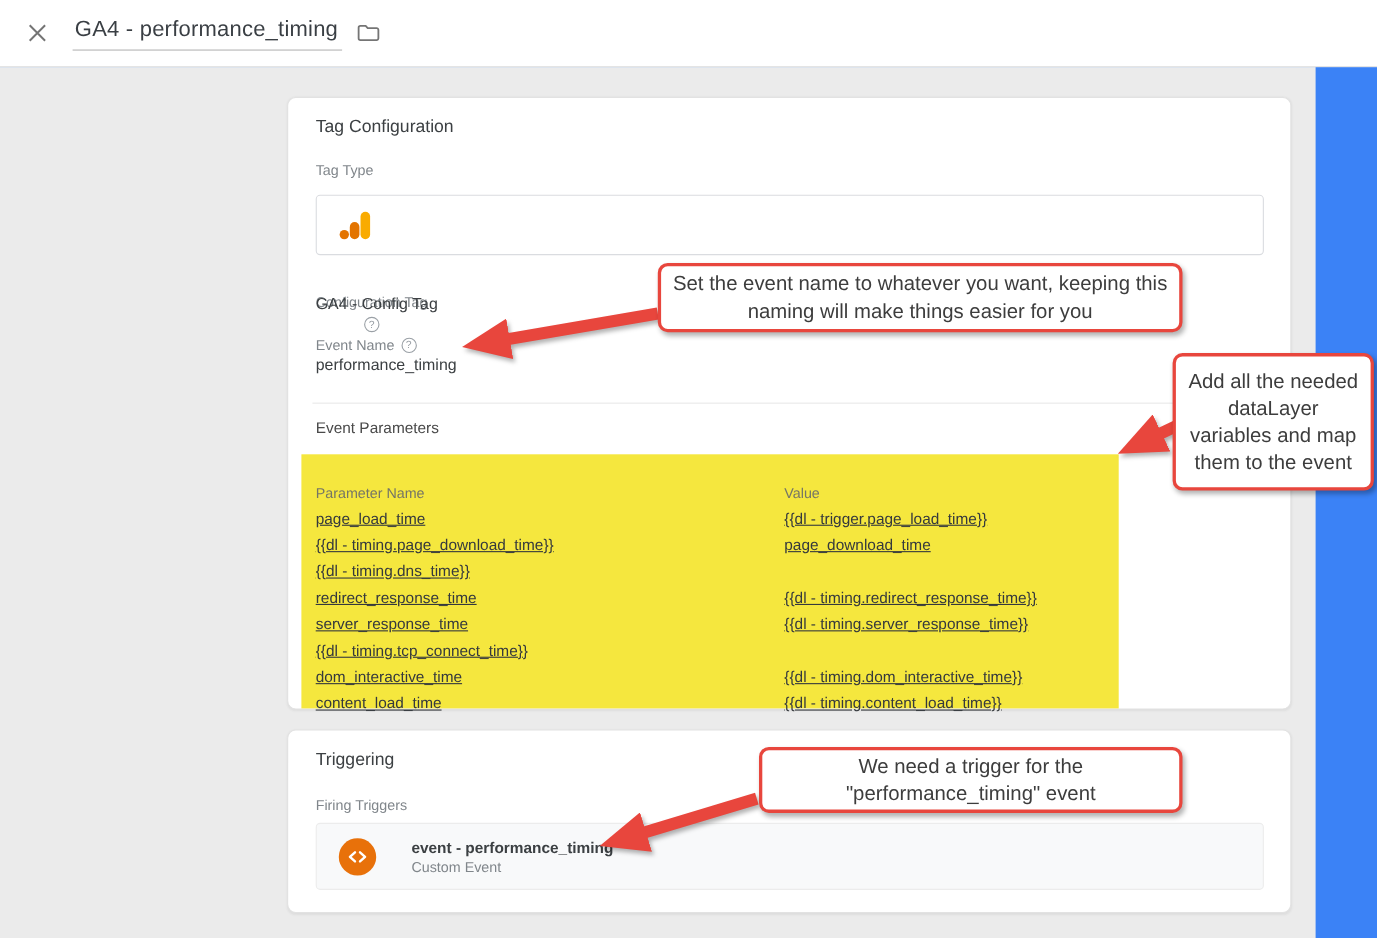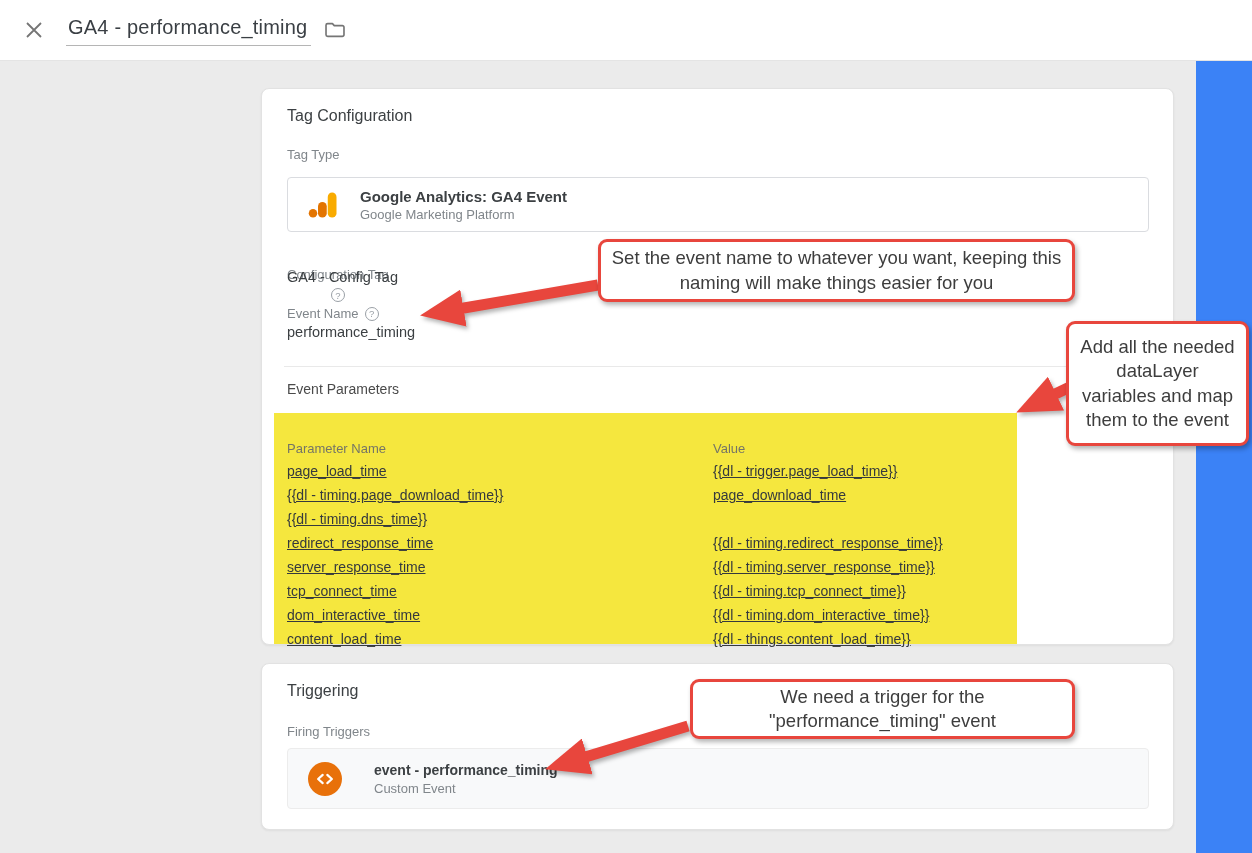--- a/index.html
+++ b/index.html
@@ -102,24 +102,20 @@
     <div class="card-title" style="top:18px;">Tag Configuration</div>
 
     <div class="lbl tagtype-label">Tag Type</div>
 
     <div class="tagtype-box">
       <svg class="ic" viewBox="0 0 24 24">
         <rect x="16.6" y="2" width="7" height="20" rx="3.5" fill="#f9ab00"></rect>
         <rect x="8.8" y="9.5" width="7" height="12.5" rx="3.5" fill="#e37400"></rect>
         <circle cx="4.8" cy="18.6" r="3.4" fill="#e37400"></circle>
       </svg>
-      <div class="txt">
-        <div class="nm">Google Analytics: GA4 Event</div>
-        <div class="vd">Google Marketing Platform</div>
-      </div>
     </div>
 
     <div class="fieldlab" style="top:178px;flex-direction:column;">
       <span class="lbl">Configuration Tag</span>
       <span class="help">?</span>
     </div>
     <div class="val" style="position:absolute; left:25px; top:180px;">GA4 - Config Tag</div>
 
     <div class="fieldlab" style="top:217px;">
       <span class="lbl">Event Name</span>
@@ -149,30 +145,29 @@
       </div>
       <div class="prow">
         <span>redirect_response_time</span>
         <span>{{dl - timing.redirect_response_time}}</span>
       </div>
       <div class="prow">
         <span>server_response_time</span>
         <span>{{dl - timing.server_response_time}}</span>
       </div>
       <div class="prow">
-        <span>tcp_connect_time</span>
         <span>{{dl - timing.tcp_connect_time}}</span>
       </div>
       <div class="prow">
         <span>dom_interactive_time</span>
         <span>{{dl - timing.dom_interactive_time}}</span>
       </div>
       <div class="prow">
         <span>content_load_time</span>
-        <span>{{dl - things.content_load_time}}</span>
+        <span>{{dl - timing.content_load_time}}</span>
       </div>
     </div>
   </div>
 
   <div class="card" id="card-trigger">
     <div class="card-title" style="top:18px;">Triggering</div>
     <div class="lbl firing-label">Firing Triggers</div>
 
     <div class="trigger-row">
       <div class="trig-ic">

